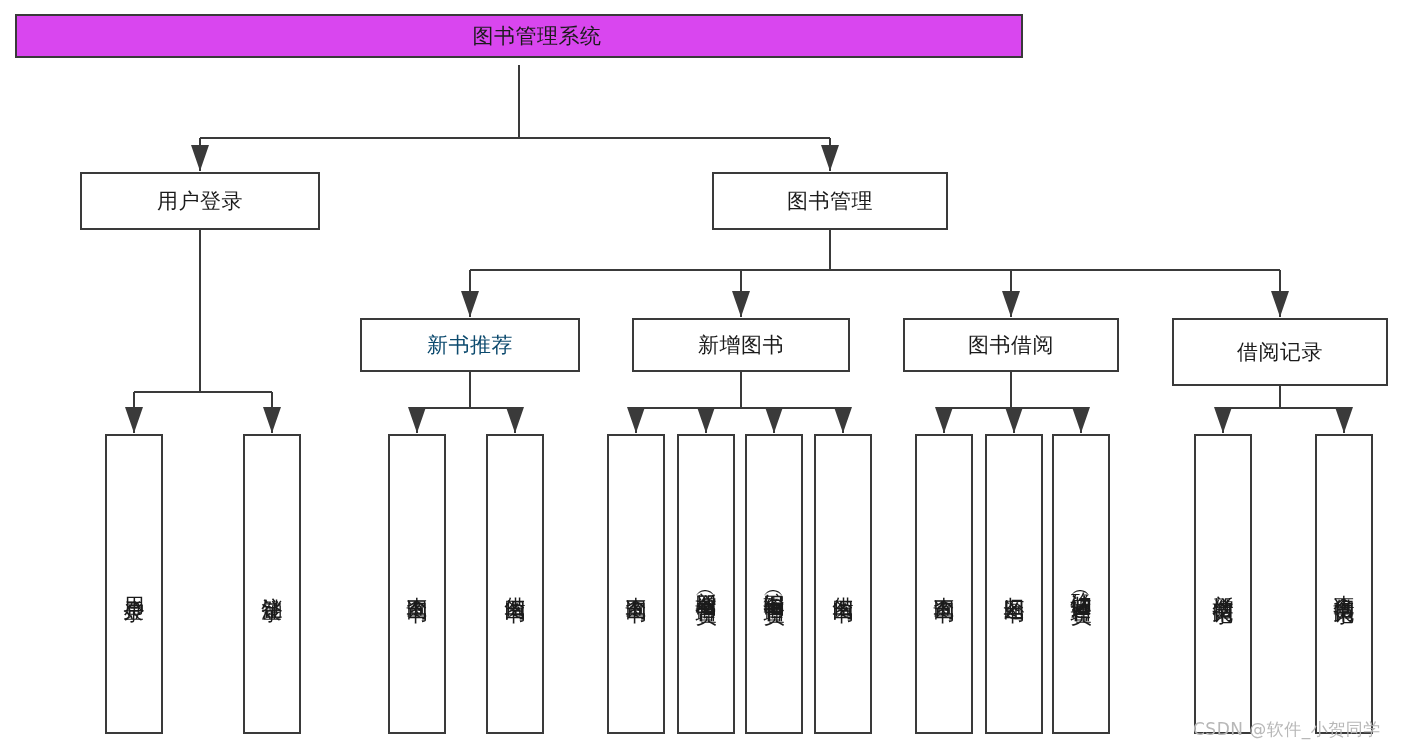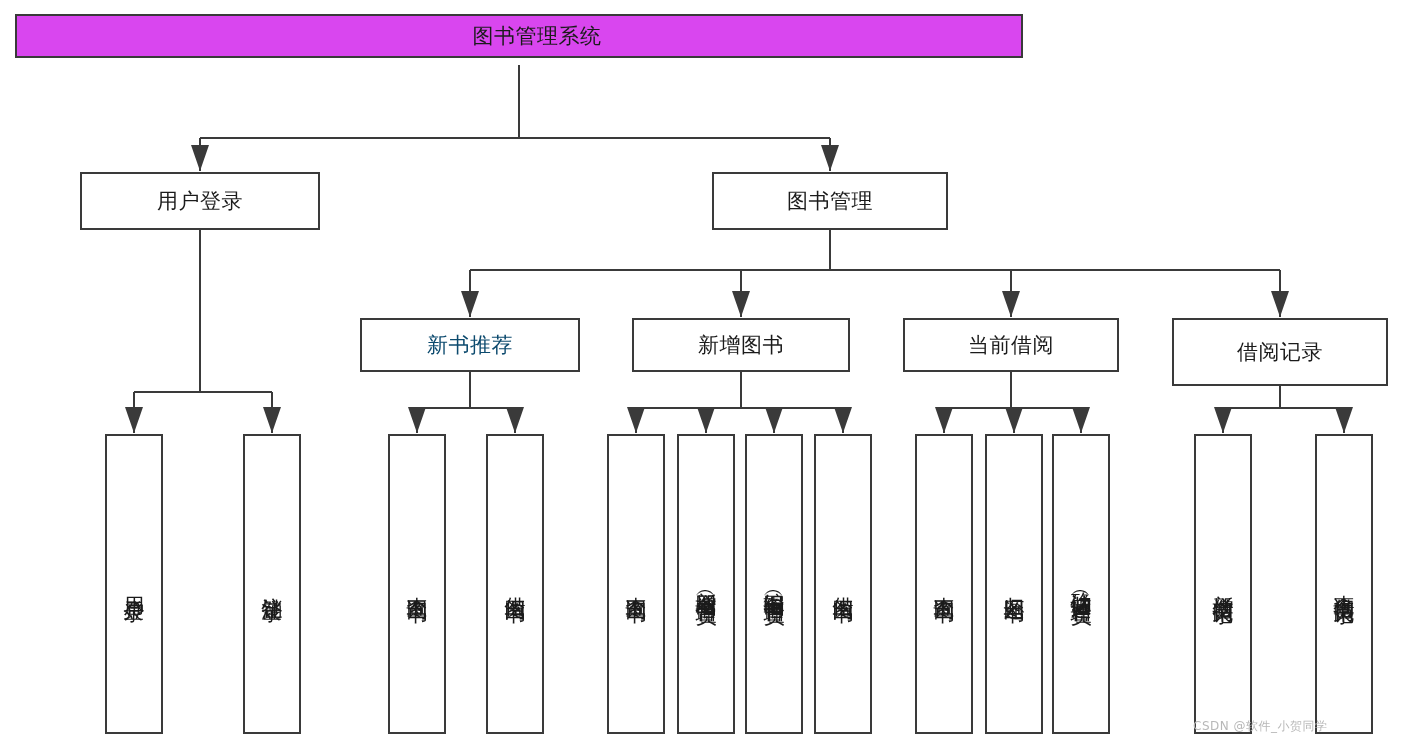--- a/index.html
+++ b/index.html
@@ -48,21 +48,21 @@
     text-orientation: upright;
     white-space: nowrap;
     line-height: 1.05;
     letter-spacing: 2px;
   }
   .node.horiz .label {
     white-space: nowrap;
   }
   .watermark {
     position: absolute;
-    font-size: 12px;
+    font-size: 17px;
     color: #b8b8b8;
     white-space: nowrap;
     letter-spacing: 0.5px;
     pointer-events: none;
   }
 </style>
 </head>
 <body>
 
 <div id="canvas">
@@ -130,21 +130,21 @@
       <div class="node horiz" style="left: 712px; top: 172px; width: 236px; height: 58px; border-color: rgb(58, 58, 58); background: rgb(255, 255, 255); color: rgb(27, 27, 27);">
         <span class="label">图书管理</span>
       </div>
       <div class="node horiz" style="left: 360px; top: 318px; width: 220px; height: 54px; border-color: rgb(58, 58, 58); background: rgb(255, 255, 255); color: #0c4a6e;">
         <span class="label">新书推荐</span>
       </div>
       <div class="node horiz" style="left: 632px; top: 318px; width: 218px; height: 54px; border-color: rgb(58, 58, 58); background: rgb(255, 255, 255); color: rgb(27, 27, 27);">
         <span class="label">新增图书</span>
       </div>
       <div class="node horiz" style="left: 903px; top: 318px; width: 216px; height: 54px; border-color: rgb(58, 58, 58); background: rgb(255, 255, 255); color: rgb(27, 27, 27);">
-        <span class="label">当前借阅</span>
+        <span class="label">图书借阅</span>
       </div>
       <div class="node horiz" style="left: 1172px; top: 318px; width: 216px; height: 68px; border-color: rgb(58, 58, 58); background: rgb(255, 255, 255); color: rgb(27, 27, 27);">
         <span class="label">借阅记录</span>
       </div>
       <div class="node vert" style="left: 105px; top: 434px; width: 58px; height: 300px; border-color: rgb(58, 58, 58); background: rgb(255, 255, 255); color: rgb(27, 27, 27);">
         <span class="label">用户登录</span>
       </div>
       <div class="node vert" style="left: 243px; top: 434px; width: 58px; height: 300px; border-color: rgb(58, 58, 58); background: rgb(255, 255, 255); color: rgb(27, 27, 27);">
         <span class="label">注销登录</span>
       </div>

